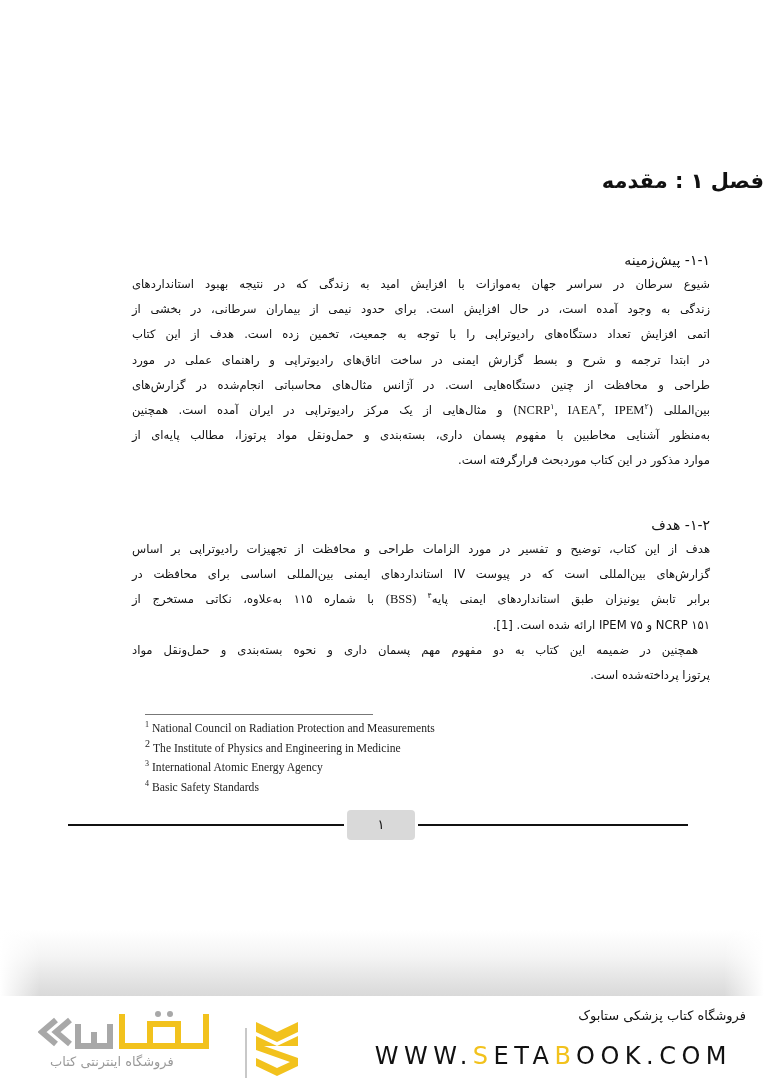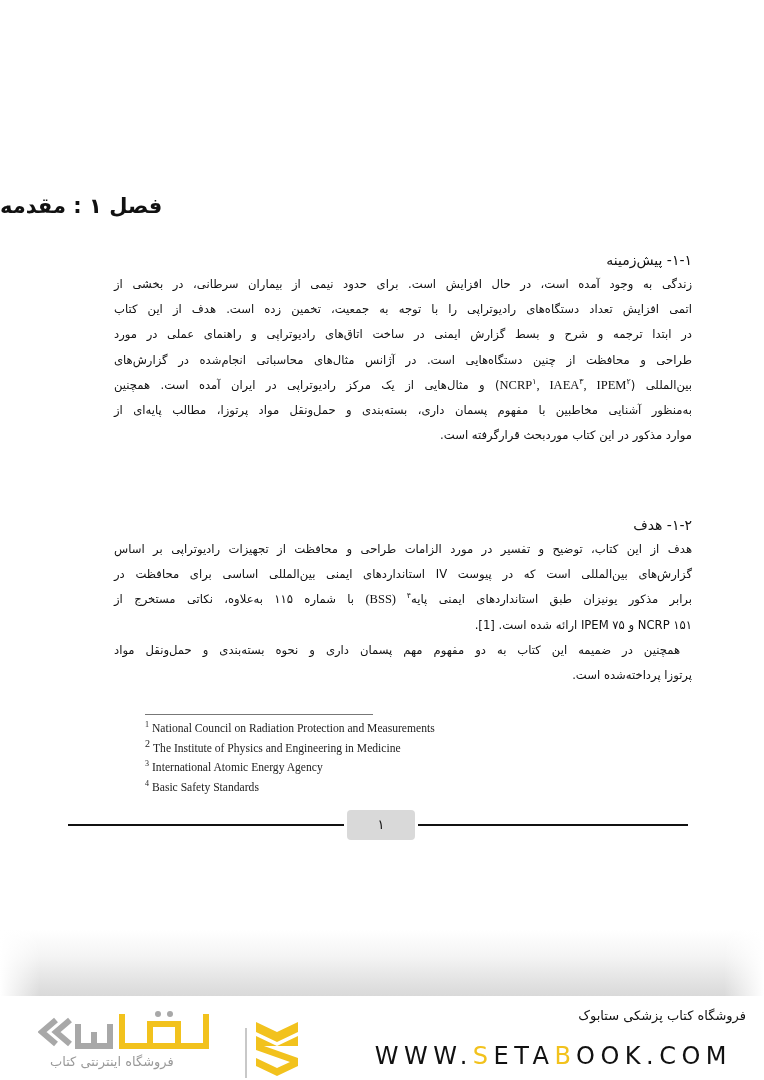--- a/index.html
+++ b/index.html
@@ -17,26 +17,26 @@
       position: absolute; left: 0; top: 930px; width: 764px; height: 66px;
       background: linear-gradient(to bottom, #ffffff 0%, #f4f4f4 40%, #e2e2e2 80%, #d9d9d9 100%);
     }
     .shadow::before, .shadow::after {
       content: ""; position: absolute; top: 0; bottom: 0; width: 40px;
     }
     .shadow::before { left: 0; background: linear-gradient(to right, #ffffff, rgba(255,255,255,0)); }
     .shadow::after { right: 0; background: linear-gradient(to left, #ffffff, rgba(255,255,255,0)); }
 
     .chapter-title {
-      position: absolute; top: 194px; left: 0; width: 764px; text-align: left;
+      position: absolute; top: 169px; left: 0; width: 764px; text-align: right;
       font-size: 21px; font-weight: bold; direction: rtl; color: #111;
       font-family: "DejaVu Sans", sans-serif;
     }
     .content {
-      position: absolute; left: 114px; width: 578px; direction: rtl; text-align: justify;
+      position: absolute; left: 132px; width: 578px; direction: rtl; text-align: justify;
       font-family: "DejaVu Sans", sans-serif;
     }
     .section-heading {
       font-size: 14px; font-weight: normal; margin: 0; line-height: 24px; color: #111;
     }
     .para {
       font-size: 11.6px; line-height: 25.2px; margin: 0; color: #111;
       text-align-last: right;
     }
     .para .line { display: block; text-align: justify; text-align-last: justify; white-space: nowrap; }
@@ -88,36 +88,37 @@
 </head>
 <body>
 
 <div class="page">
 
   <div class="chapter-title">فصل ۱ :  مقدمه</div>
 
   <div class="content" style="top:248px;">
     <h2 class="section-heading">۱-۱- پیش‌زمینه</h2>
     <p class="para">
+      <span class="line">شیوع سرطان در سراسر جهان به‌موازات با افزایش امید به زندگی که در نتیجه بهبود استانداردهای</span>
       <span class="line">زندگی به وجود آمده است، در حال افزایش است. برای حدود نیمی از بیماران سرطانی، در بخشی از</span>
       <span class="line">اتمی افزایش تعداد دستگاه‌های رادیوتراپی را با توجه به جمعیت، تخمین زده است. هدف از این کتاب</span>
       <span class="line">در ابتدا ترجمه و شرح و بسط گزارش ایمنی در ساخت اتاق‌های رادیوتراپی و راهنمای عملی در مورد</span>
       <span class="line">طراحی و محافظت از چنین دستگاه‌هایی است. در آژانس مثال‌های محاسباتی انجام‌شده در گزارش‌های</span>
       <span class="line"><span>بین‌المللی (</span><span class="latin" dir="ltr"><span>NCRP</span><sup>۱</sup>, <span>IAEA</span><sup>۳</sup>, <span>IPEM</span><sup>۲</sup></span><span>) و مثال‌هایی از یک مرکز رادیوتراپی در ایران آمده است. همچنین</span></span>
       <span class="line">به‌منظور آشنایی مخاطبین با مفهوم پسمان داری، بسته‌بندی و حمل‌ونقل مواد پرتوزا، مطالب پایه‌ای از</span>
       <span class="line last">موارد مذکور در این کتاب موردبحث قرارگرفته است.</span>
     </p>
   </div>
 
   <div class="content" style="top:513px;">
     <h2 class="section-heading">۱-۲- هدف</h2>
     <p class="para">
       <span class="line">هدف از این کتاب، توضیح و تفسیر در مورد الزامات طراحی و محافظت از تجهیزات رادیوتراپی بر اساس</span>
       <span class="line">گزارش‌های بین‌المللی است که در پیوست IV استانداردهای ایمنی بین‌المللی اساسی برای محافظت در</span>
-      <span class="line"><span>برابر مذکور یونیزان طبق استانداردهای ایمنی پایه</span><sup>۴</sup><span class="latin"> (BSS)</span><span> با شماره ۱۱۵ به‌علاوه، نکاتی مستخرج از</span></span>
+      <span class="line"><span>برابر تابش یونیزان طبق استانداردهای ایمنی پایه</span><sup>۴</sup><span class="latin"> (BSS)</span><span> با شماره ۱۱۵ به‌علاوه، نکاتی مستخرج از</span></span>
       <span class="line last">NCRP ۱۵۱ و IPEM ۷۵ ارائه شده است. [1].</span>
     </p>
     <p class="para indent">
       <span class="line">همچنین در ضمیمه این کتاب به دو مفهوم مهم پسمان داری و نحوه بسته‌بندی و حمل‌ونقل مواد</span>
       <span class="line last">پرتوزا پرداخته‌شده است.</span>
     </p>
   </div>
 
   <div class="footnote-rule"></div>
   <div class="footnotes">

